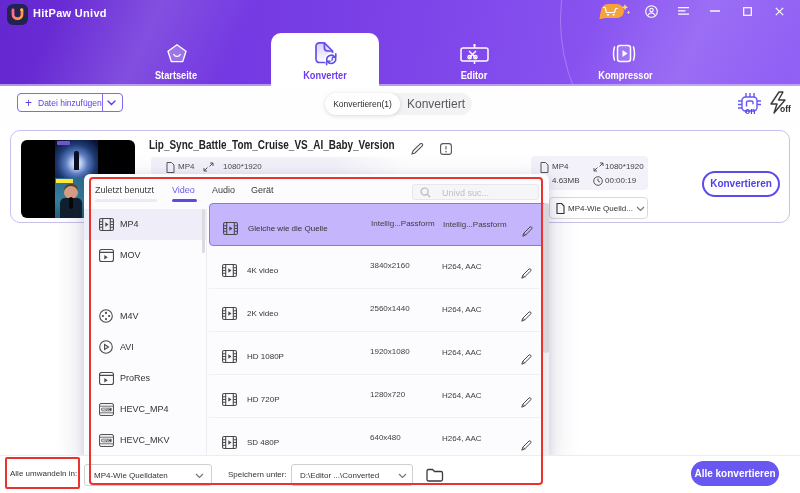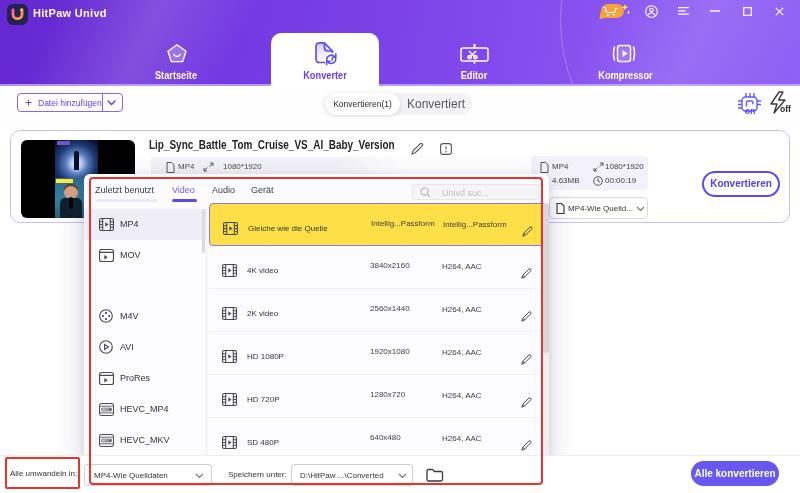--- a/index.html
+++ b/index.html
@@ -342,21 +342,21 @@
             <rect x=".55" y=".55" width="13.9" height="11.9" rx="1.5" fill="none" stroke="#4a4a4a" stroke-width="1"></rect>
             <path d="M.55 3.2 h13.9 M.55 9.8 h13.9" stroke="#4a4a4a" stroke-width=".8"></path>
             <rect x="2.4" y="4.8" width="10.2" height="3.4" rx=".8" fill="#4a4a4a"></rect>
             <text x="3.1" y="7.6" font-size="3" fill="#fff" font-family="Liberation Sans, sans-serif" font-weight="bold">HEVC</text>
           </svg></span>
         <span class="lb">HEVC_MKV</span>
       </div>
     </div>
   <div id="lsb"></div>
   <div id="rightrows">
-      <div class="rrow" style="border:1.5px solid #8679e8; border-radius:4px; background:#fde047; height:43px; width:339px; top:0px;">
+      <div class="rrow" style="border:1.5px solid #8679e8; border-radius:4px; background:#c4b5fd; height:43px; width:339px; top:0px;">
         <span class="ic"><svg width="15" height="13" viewBox="0 0 15 13">
             <rect x=".55" y=".55" width="13.9" height="11.9" rx="1.5" fill="none" stroke="#4a4a4a" stroke-width="1.1"></rect>
             <path d="M3.7 .55 V12.45 M11.3 .55 V12.45" stroke="#4a4a4a" stroke-width="1.1"></path>
             <path d="M.55 3.7 H3.7 M.55 6.5 H3.7 M.55 9.3 H3.7 M11.3 3.7 h3.15 M11.3 6.5 h3.15 M11.3 9.3 h3.15" stroke="#4a4a4a" stroke-width="1.1"></path>
             <path d="M6.3 4.3 l3.2 2.2 -3.2 2.2 z" fill="#4a4a4a"></path>
           </svg></span>
         <span class="lb">Gleiche wie die Quelle</span>
         <span class="res">Intellig...Passform</span>
         <span class="cod">Intellig...Passform</span>
         <span class="pen"><svg width="12" height="11" viewBox="0 0 12 11">
@@ -442,21 +442,21 @@
 <div id="bottombar"></div>
 <div id="alleLabel">Alle umwandeln in:</div>
 <div id="dd1">
   <span class="abs" style="left:9px; top:6px;">MP4-Wie Quelldaten</span>
   <svg class="abs" style="left:110px; top:8px;" width="9" height="6" viewBox="0 0 9 6">
       <path d="M1 1 l3.5 3.5 L8 1" fill="none" stroke="#777" stroke-width="1.2"></path>
     </svg>
 </div>
 <div id="saveLabel">Speichern unter:</div>
 <div id="dd2">
-  <span class="abs" style="left:8px; top:6px;">D:\HitPaw ...\Converted</span>
+  <span class="abs" style="left:8px; top:6px;">D:\Editor ...\Converted</span>
   <svg class="abs" style="left:106px; top:8px;" width="9" height="6" viewBox="0 0 9 6">
       <path d="M1 1 l3.5 3.5 L8 1" fill="none" stroke="#777" stroke-width="1.2"></path>
     </svg>
 </div>
 <svg class="abs" style="left:426px; top:468px;" width="18" height="14" viewBox="0 0 18 14">
   <path d="M1 3 a1.5 1.5 0 0 1 1.5-1.5 h4 l2 2 h6.5 a1.5 1.5 0 0 1 1.5 1.5 v6.5 a1.5 1.5 0 0 1 -1.5 1.5 h-12.5 a1.5 1.5 0 0 1 -1.5 -1.5 z" fill="none" stroke="#3a3a3a" stroke-width="1.3"></path>
 </svg>
 <div id="allconv">Alle konvertieren</div>
 
 <div id="red1"></div>

